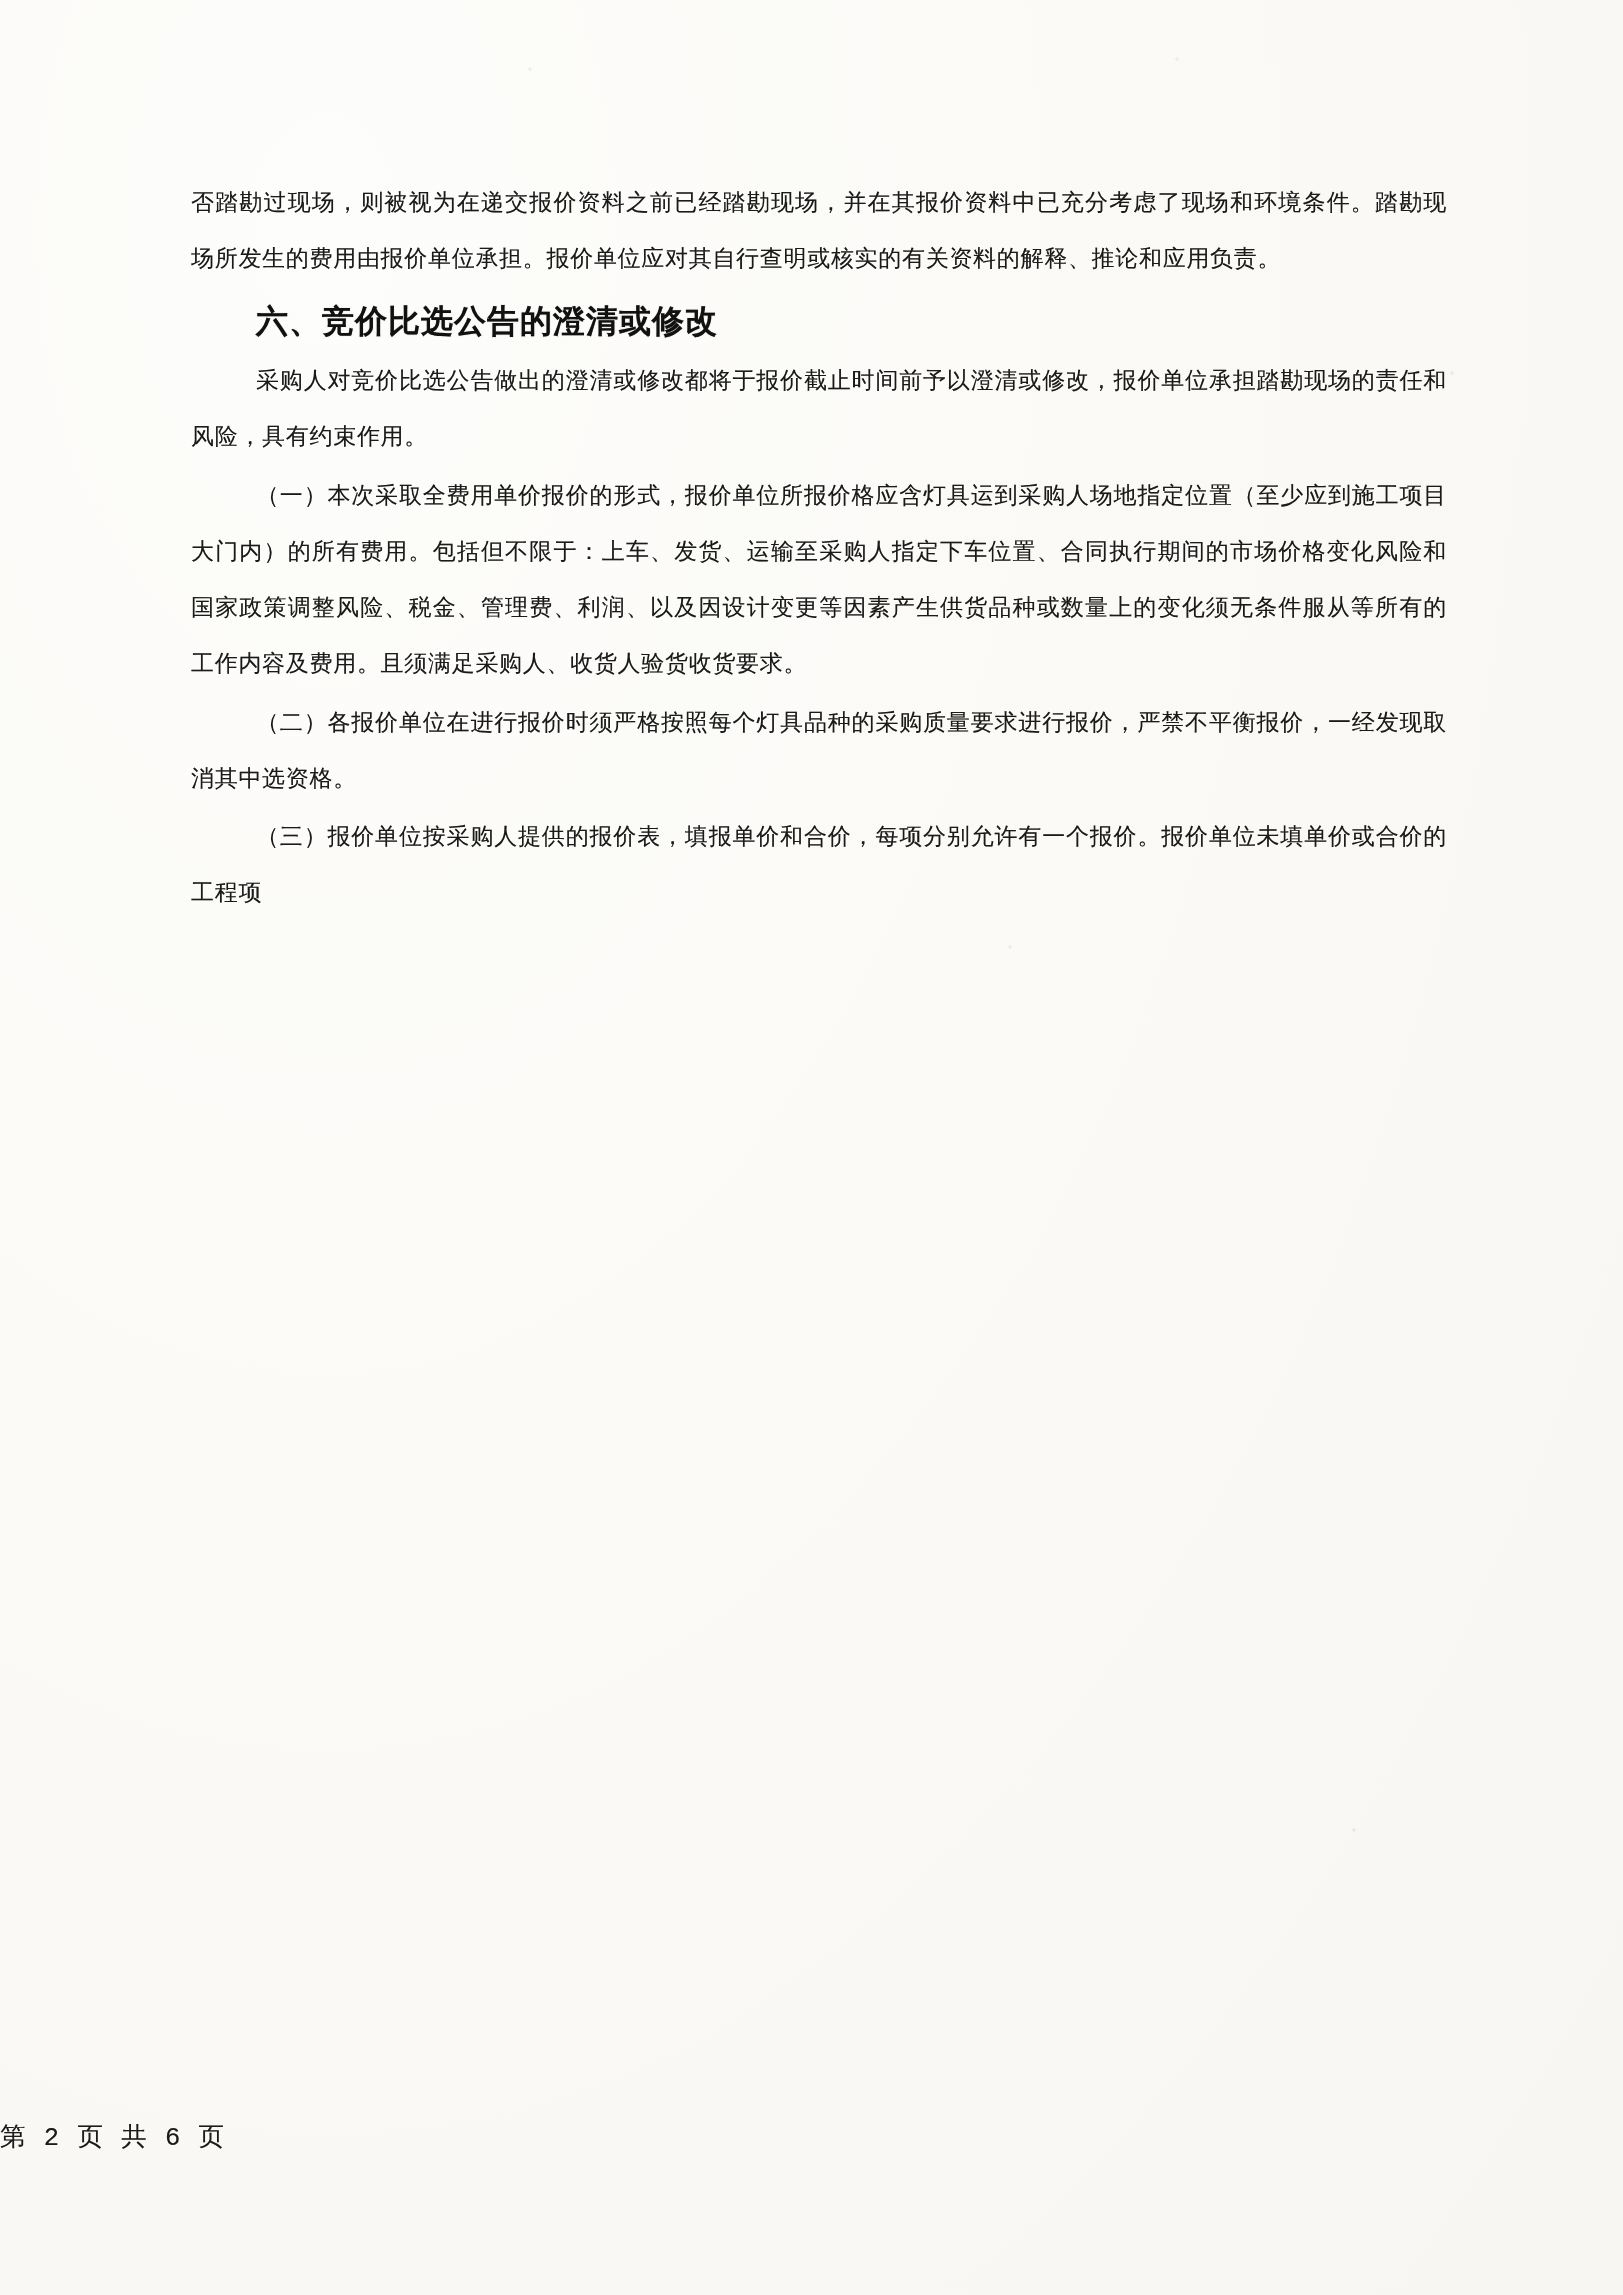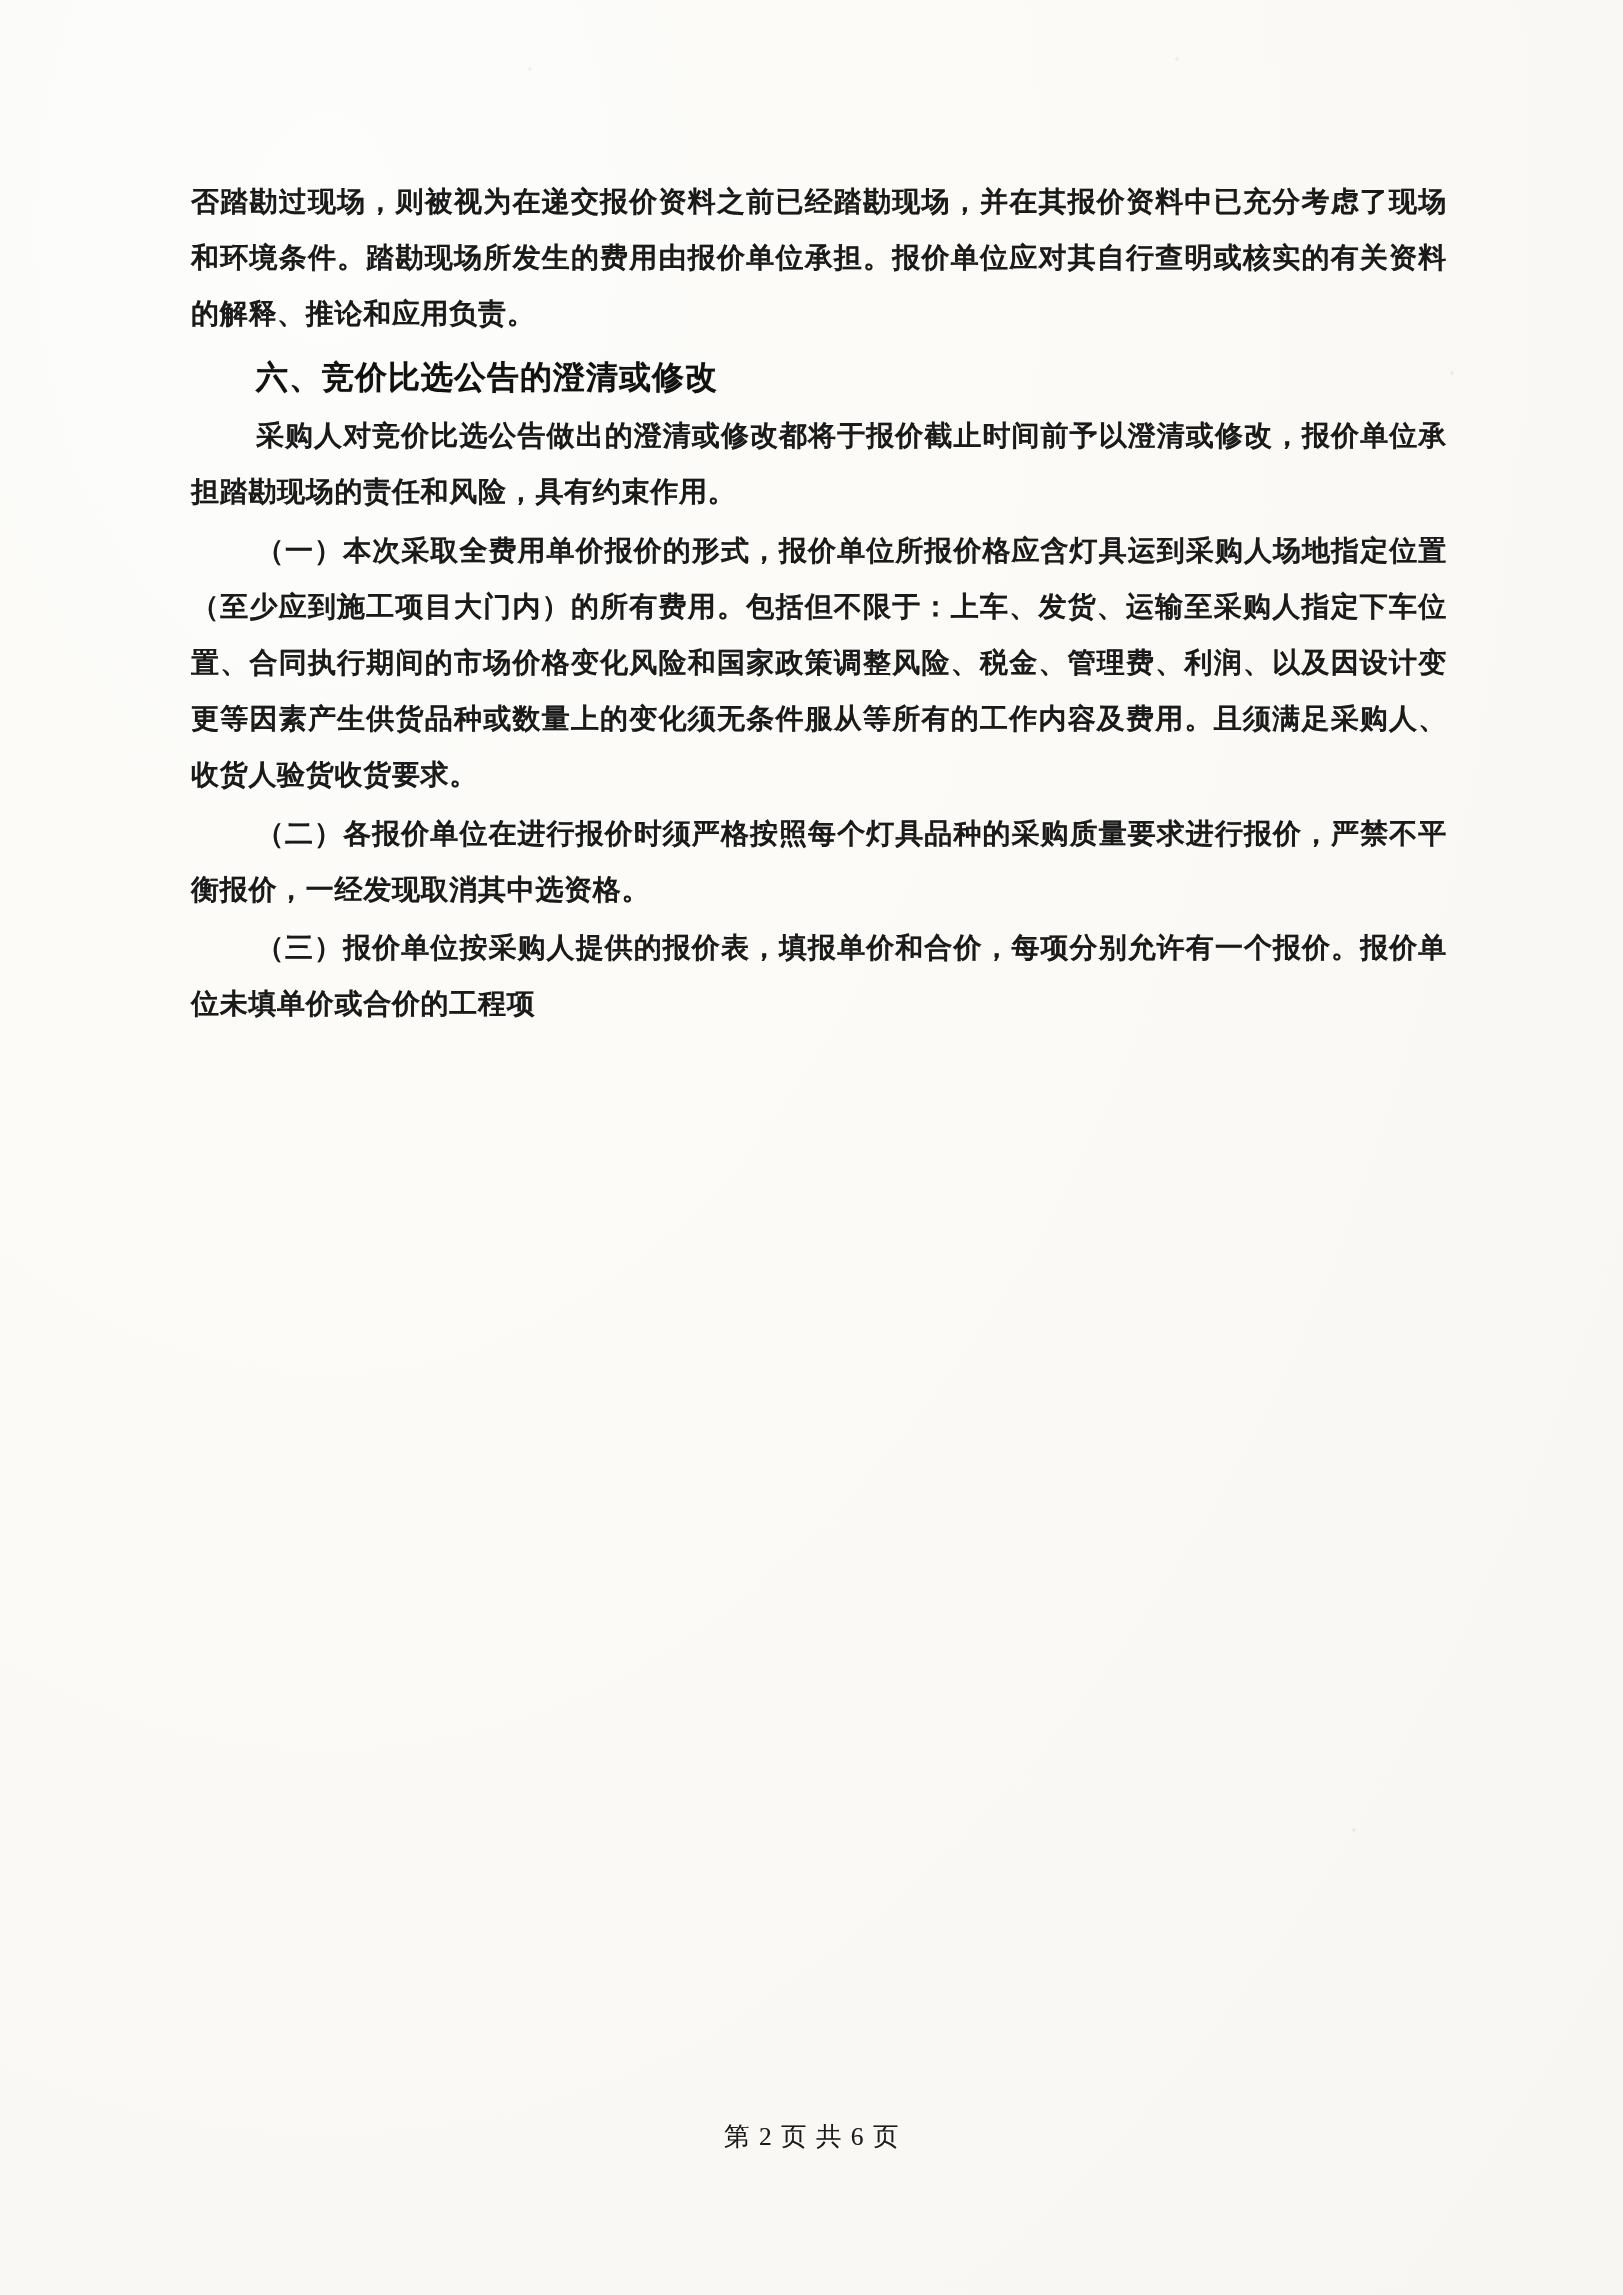--- a/index.html
+++ b/index.html
@@ -33,28 +33,28 @@
       radial-gradient(circle at 1354px 1830px, rgba(0,0,0,0.06) 0 1.5px, rgba(0,0,0,0) 2px);
   }
   .content {
     position: absolute;
     left: 191px;
     top: 174px;
     width: 1256px;
   }
   p.para {
     margin: 0 0 2.9px 0;
-    font-size: 28px;
+    font-size: 23px;
     line-height: 56px;
     letter-spacing: 0.7px;
     color: #1a1a1a;
     text-align: justify;
     text-justify: inter-character;
     font-family: "DejaVu Serif", "Liberation Serif", serif;
-    font-weight: 700;
+    font-weight: 400;
     text-shadow: 0 0 0.6px rgba(0,0,0,0.35);
   }
   p.indent {
     text-indent: 65px;
   }
   p.heading {
     margin: 6.9px 0 2.9px 0;
     font-size: 32px;
     line-height: 56px;
     letter-spacing: 1px;
@@ -62,25 +62,24 @@
     color: #111111;
     text-indent: 65px;
     font-family: "DejaVu Sans", "Liberation Sans", sans-serif;
     text-shadow: 0 0 0.8px rgba(0,0,0,0.5);
   }
   .footer {
     position: absolute;
     left: 0;
     right: 0;
     top: 2119px;
-    text-align: center;
     font-size: 25.5px;
     letter-spacing: 1.5px;
     color: #1b1b1b;
-    font-family: Liberation Serif, serif;
+    font-family: Liberation Mono, monospace;
     text-shadow: 0 0 0.6px rgba(0,0,0,0.35);
   }
 </style>
 </head>
 <body>
 
 <div class="page">
   <div class="scan-noise"></div>
 
   <div class="content">

